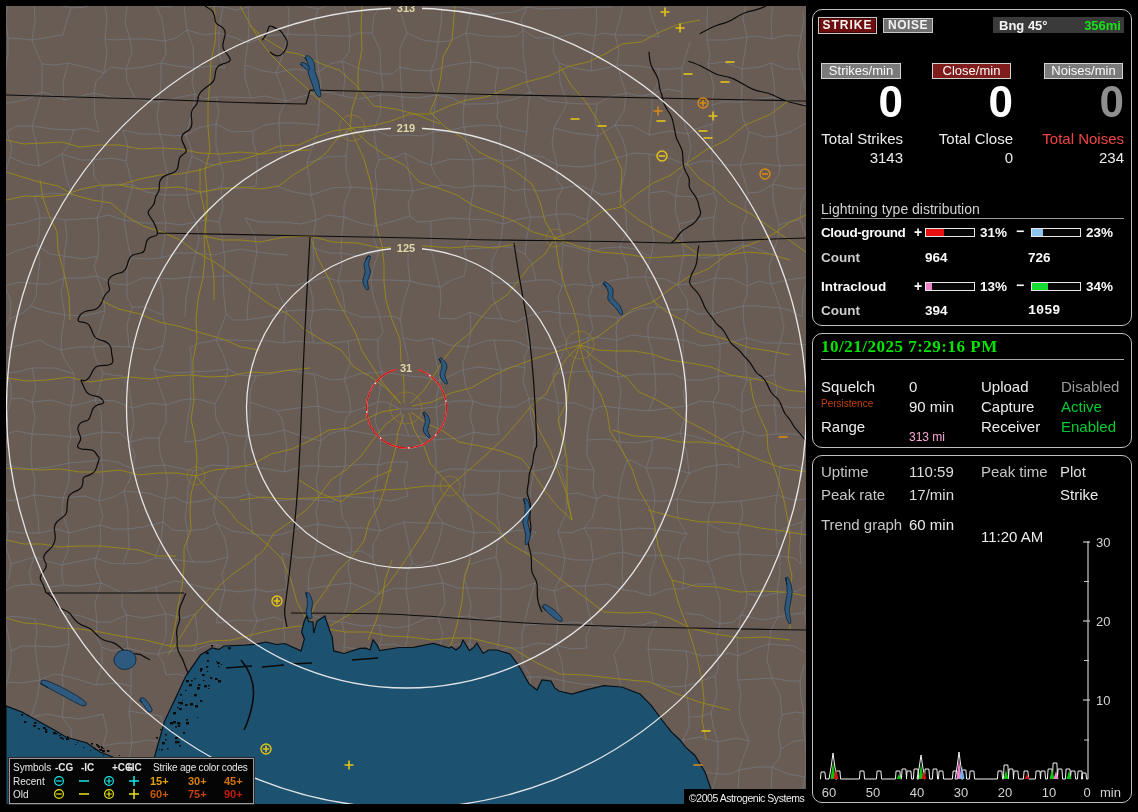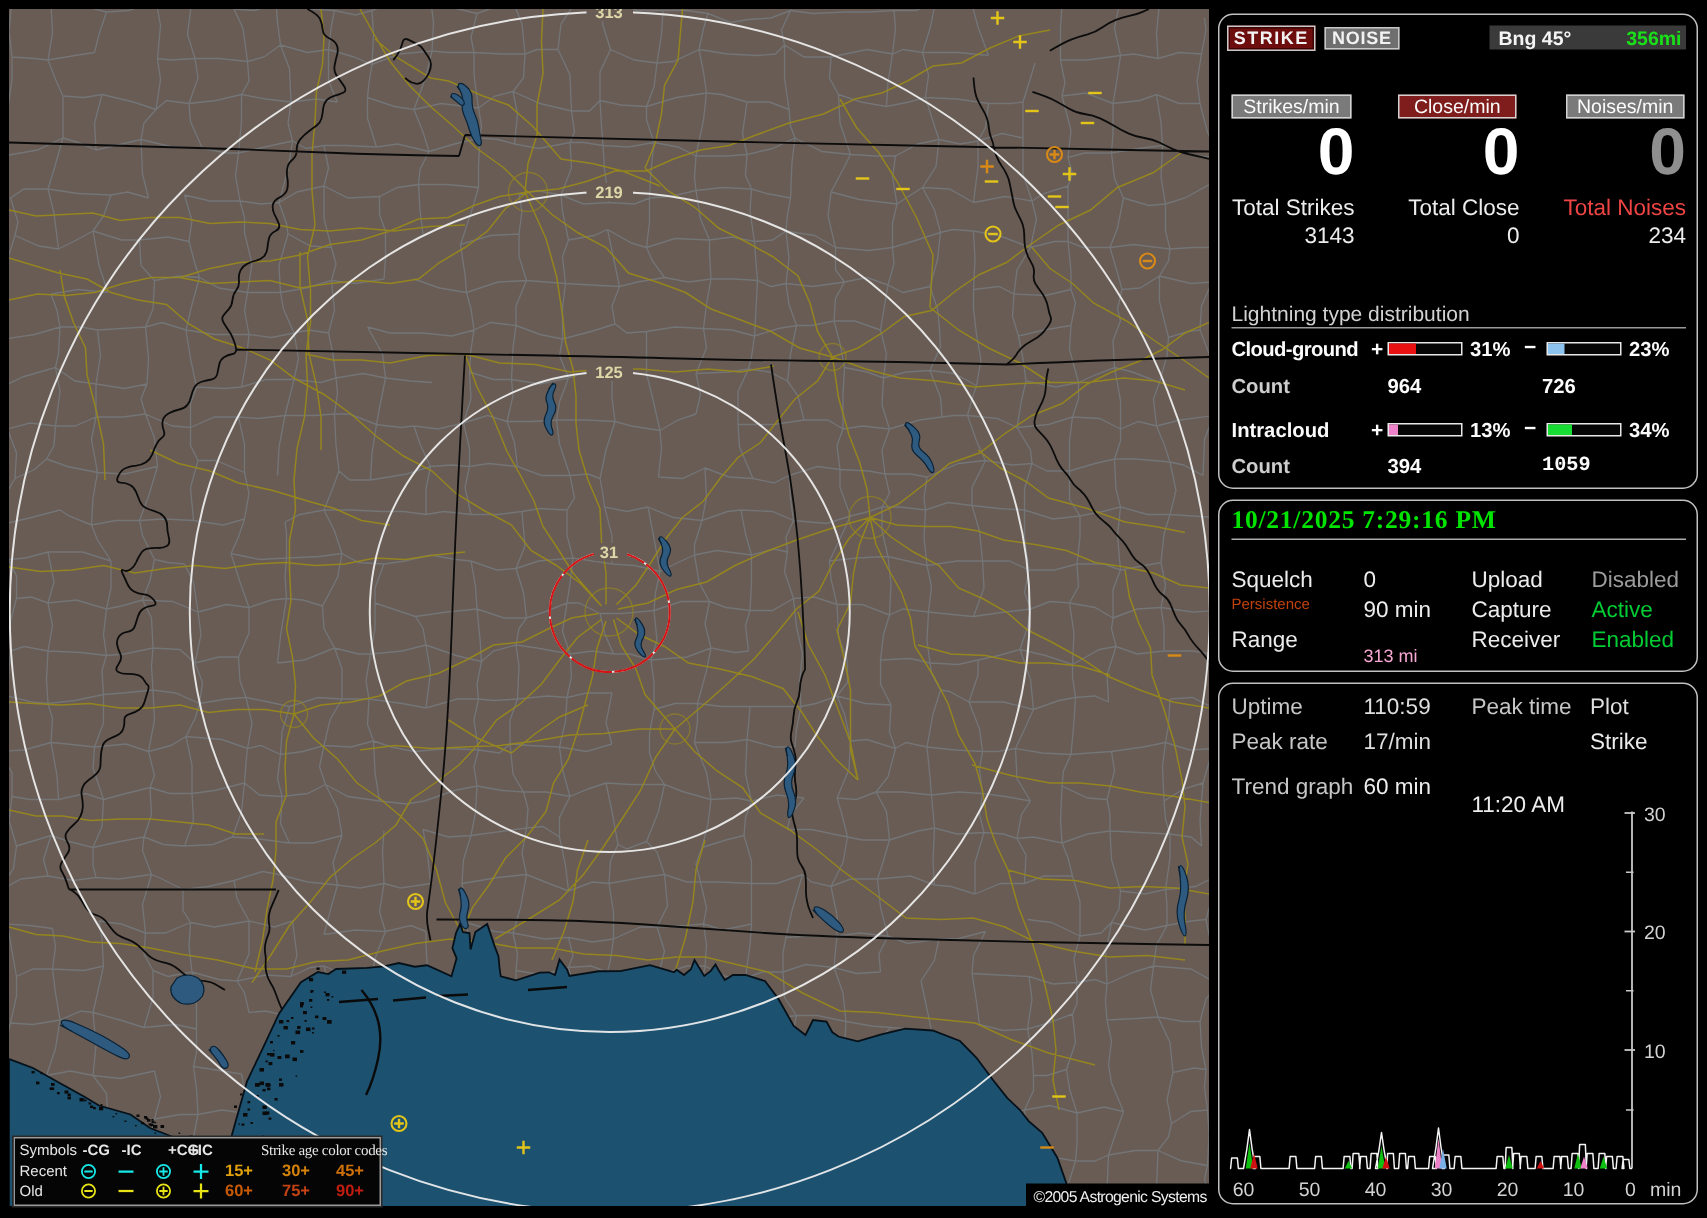--- a/index.html
+++ b/index.html
@@ -181,21 +181,21 @@
     <path d="M344.5 765H353.5M349 760.5V769.5" stroke="#e3c419" stroke-width="1.6" fill="none"></path>
     <path d="M701.5 731H710.5" stroke="#e3c419" stroke-width="1.6" fill="none"></path>
     <path d="M693.5 765H702.5" stroke="#d98a16" stroke-width="1.6" fill="none"></path>
   </svg>
 <div style="position:absolute;left:9px;top:758px;width:245px;height:46px;background:#050505;border:1px solid #9a9a9a;outline:1px solid #2a2a2a;"></div>
 <div style="position:absolute;left:13px;top:762px;font-family:'Liberation Sans', sans-serif;font-size:10px;color:#e6e6e6;font-weight:normal;white-space:nowrap;">Symbols</div>
 <div style="position:absolute;left:55px;top:762px;font-family:'Liberation Sans', sans-serif;font-size:10px;color:#e6e6e6;font-weight:bold;white-space:nowrap;">-CG</div>
 <div style="position:absolute;left:81px;top:762px;font-family:'Liberation Sans', sans-serif;font-size:10px;color:#e6e6e6;font-weight:bold;white-space:nowrap;">-IC</div>
 <div style="position:absolute;left:112px;top:762px;font-family:'Liberation Sans', sans-serif;font-size:10px;color:#e6e6e6;font-weight:bold;white-space:nowrap;">+CG</div>
 <div style="position:absolute;left:126px;top:762px;font-family:'Liberation Sans', sans-serif;font-size:10px;color:#e6e6e6;font-weight:bold;white-space:nowrap;">+IC</div>
-<div style="position:absolute;left:153px;top:762px;font-family:Liberation Serif, serif;font-size:10px;color:#e6e6e6;font-weight:normal;white-space:nowrap;letter-spacing:-0.2px;margin-left:21px;">Strike age color codes</div>
+<div style="position:absolute;left:153px;top:762px;font-family:Liberation Sans, sans-serif;font-size:10px;color:#e6e6e6;font-weight:normal;white-space:nowrap;letter-spacing:-0.2px;">Strike age color codes</div>
 <div style="position:absolute;left:13px;top:776px;font-family:'Liberation Sans', sans-serif;font-size:10px;color:#e6e6e6;font-weight:normal;white-space:nowrap;">Recent</div>
 <div style="position:absolute;left:13px;top:789px;font-family:'Liberation Sans', sans-serif;font-size:10px;color:#e6e6e6;font-weight:normal;white-space:nowrap;">Old</div>
 <svg style="position:absolute;left:53px;top:775px" width="12" height="12" viewBox="0 0 12 12">
     <circle cx="6" cy="6" r="4.4" fill="none" stroke="#17e8e8" stroke-width="1.2"></circle>
     <path d="M3.2 6H8.8" stroke="#17e8e8" stroke-width="1.2"></path>
   </svg>
 <svg style="position:absolute;left:78px;top:775px" width="12" height="12" viewBox="0 0 12 12">
     <path d="M1 6H11" stroke="#17e8e8" stroke-width="1.5"></path>
   </svg>
 <svg style="position:absolute;left:103px;top:775px" width="12" height="12" viewBox="0 0 12 12">

